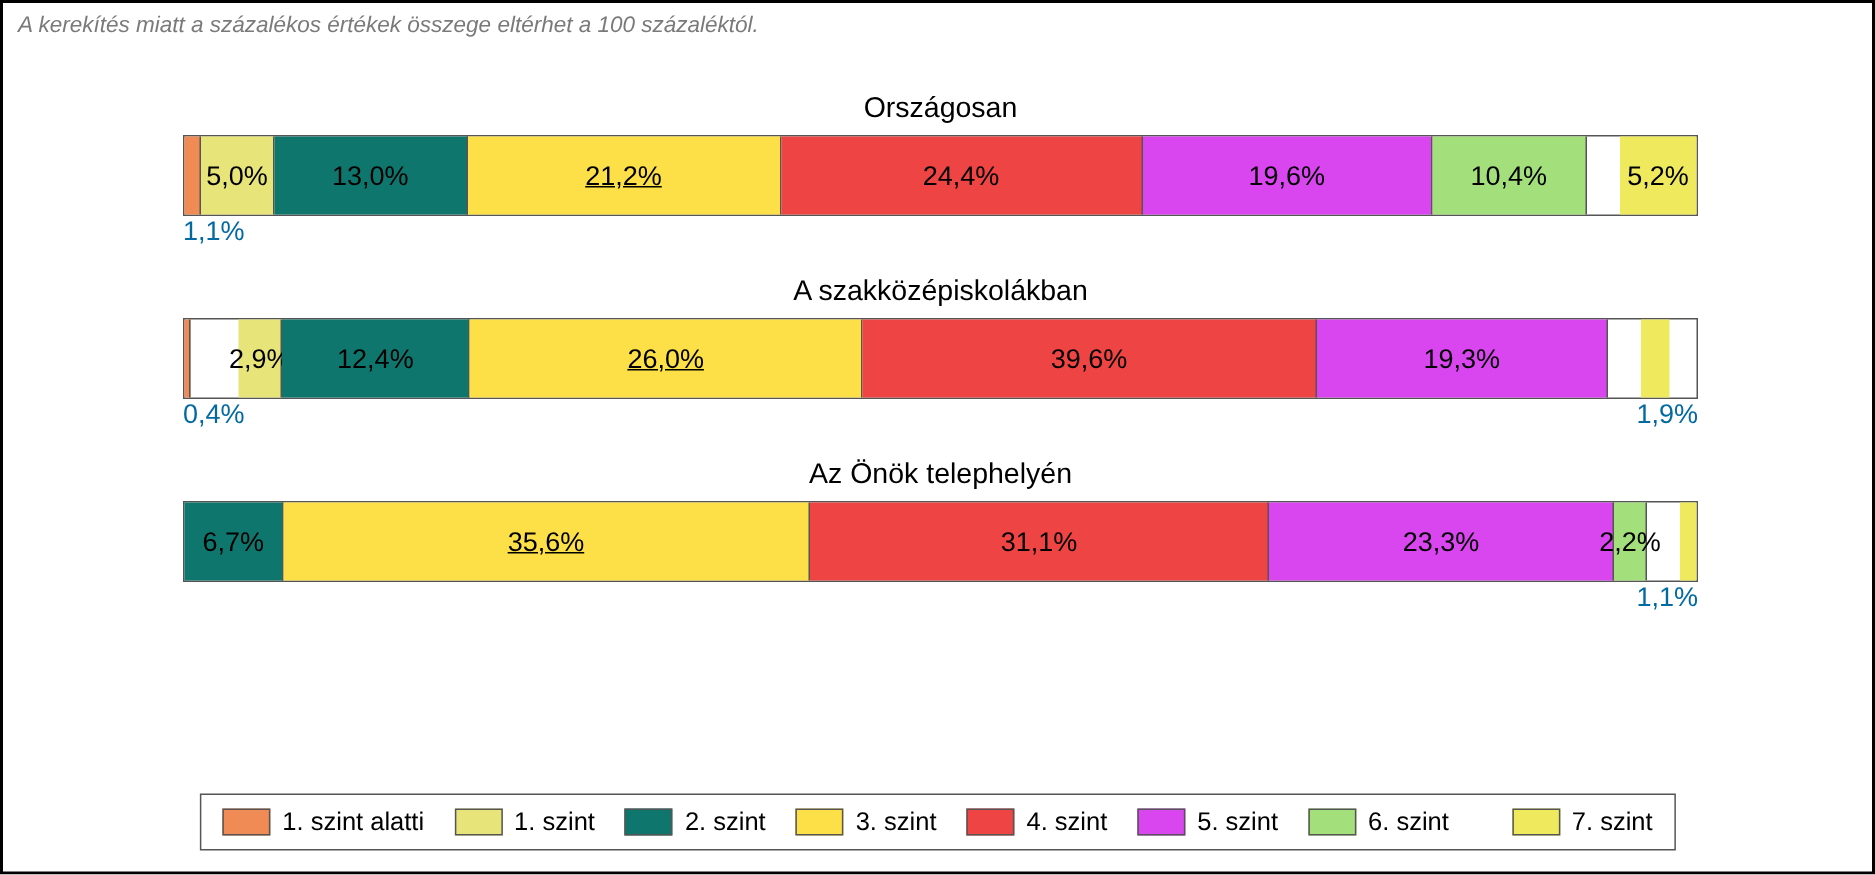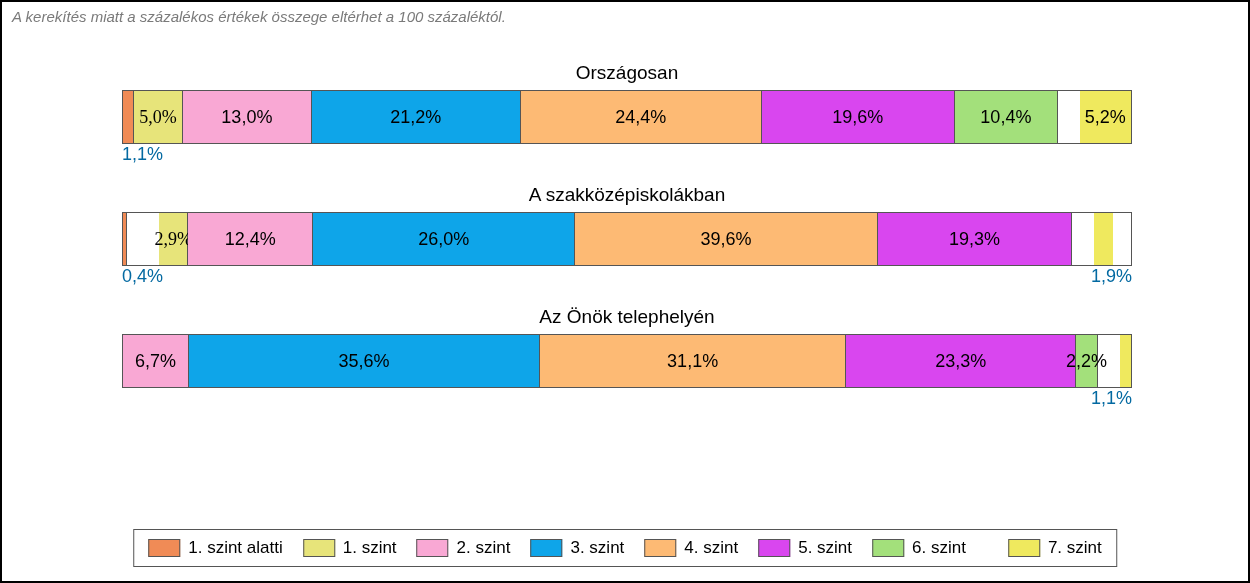--- a/index.html
+++ b/index.html
@@ -73,24 +73,24 @@
   }
   .below-left, .below-right {
     position: absolute;
     top: 0;
   }
   .below-left { left: 0; }
   .below-right { right: 0; }
 
   
   .c0 { background: #f08b56; } 
-  .c1 { background: #e7e47a; font-family: Liberation Serif, serif; } 
-  .c2 { background: #f9a8d4; } 
-  .c3 { background: #0ea5e9; } 
-  .c4 { background: #fdba74; } 
+  .c1 { background: #e7e47a; } 
+  .c2 { background: #0f766e; } 
+  .c3 { background: #fde047; text-decoration: underline; } 
+  .c4 { background: #ef4444; } 
   .c5 { background: #d946ef; } 
   .c6 { background: #a3e07b; } 
   .c7 { background: #efe95e; margin-left: 22px; } 
 
   .legend {
     position: absolute;
     left: 50%;
     transform: translateX(-50%);
     bottom: 14px;
     border: 1px solid #555;

